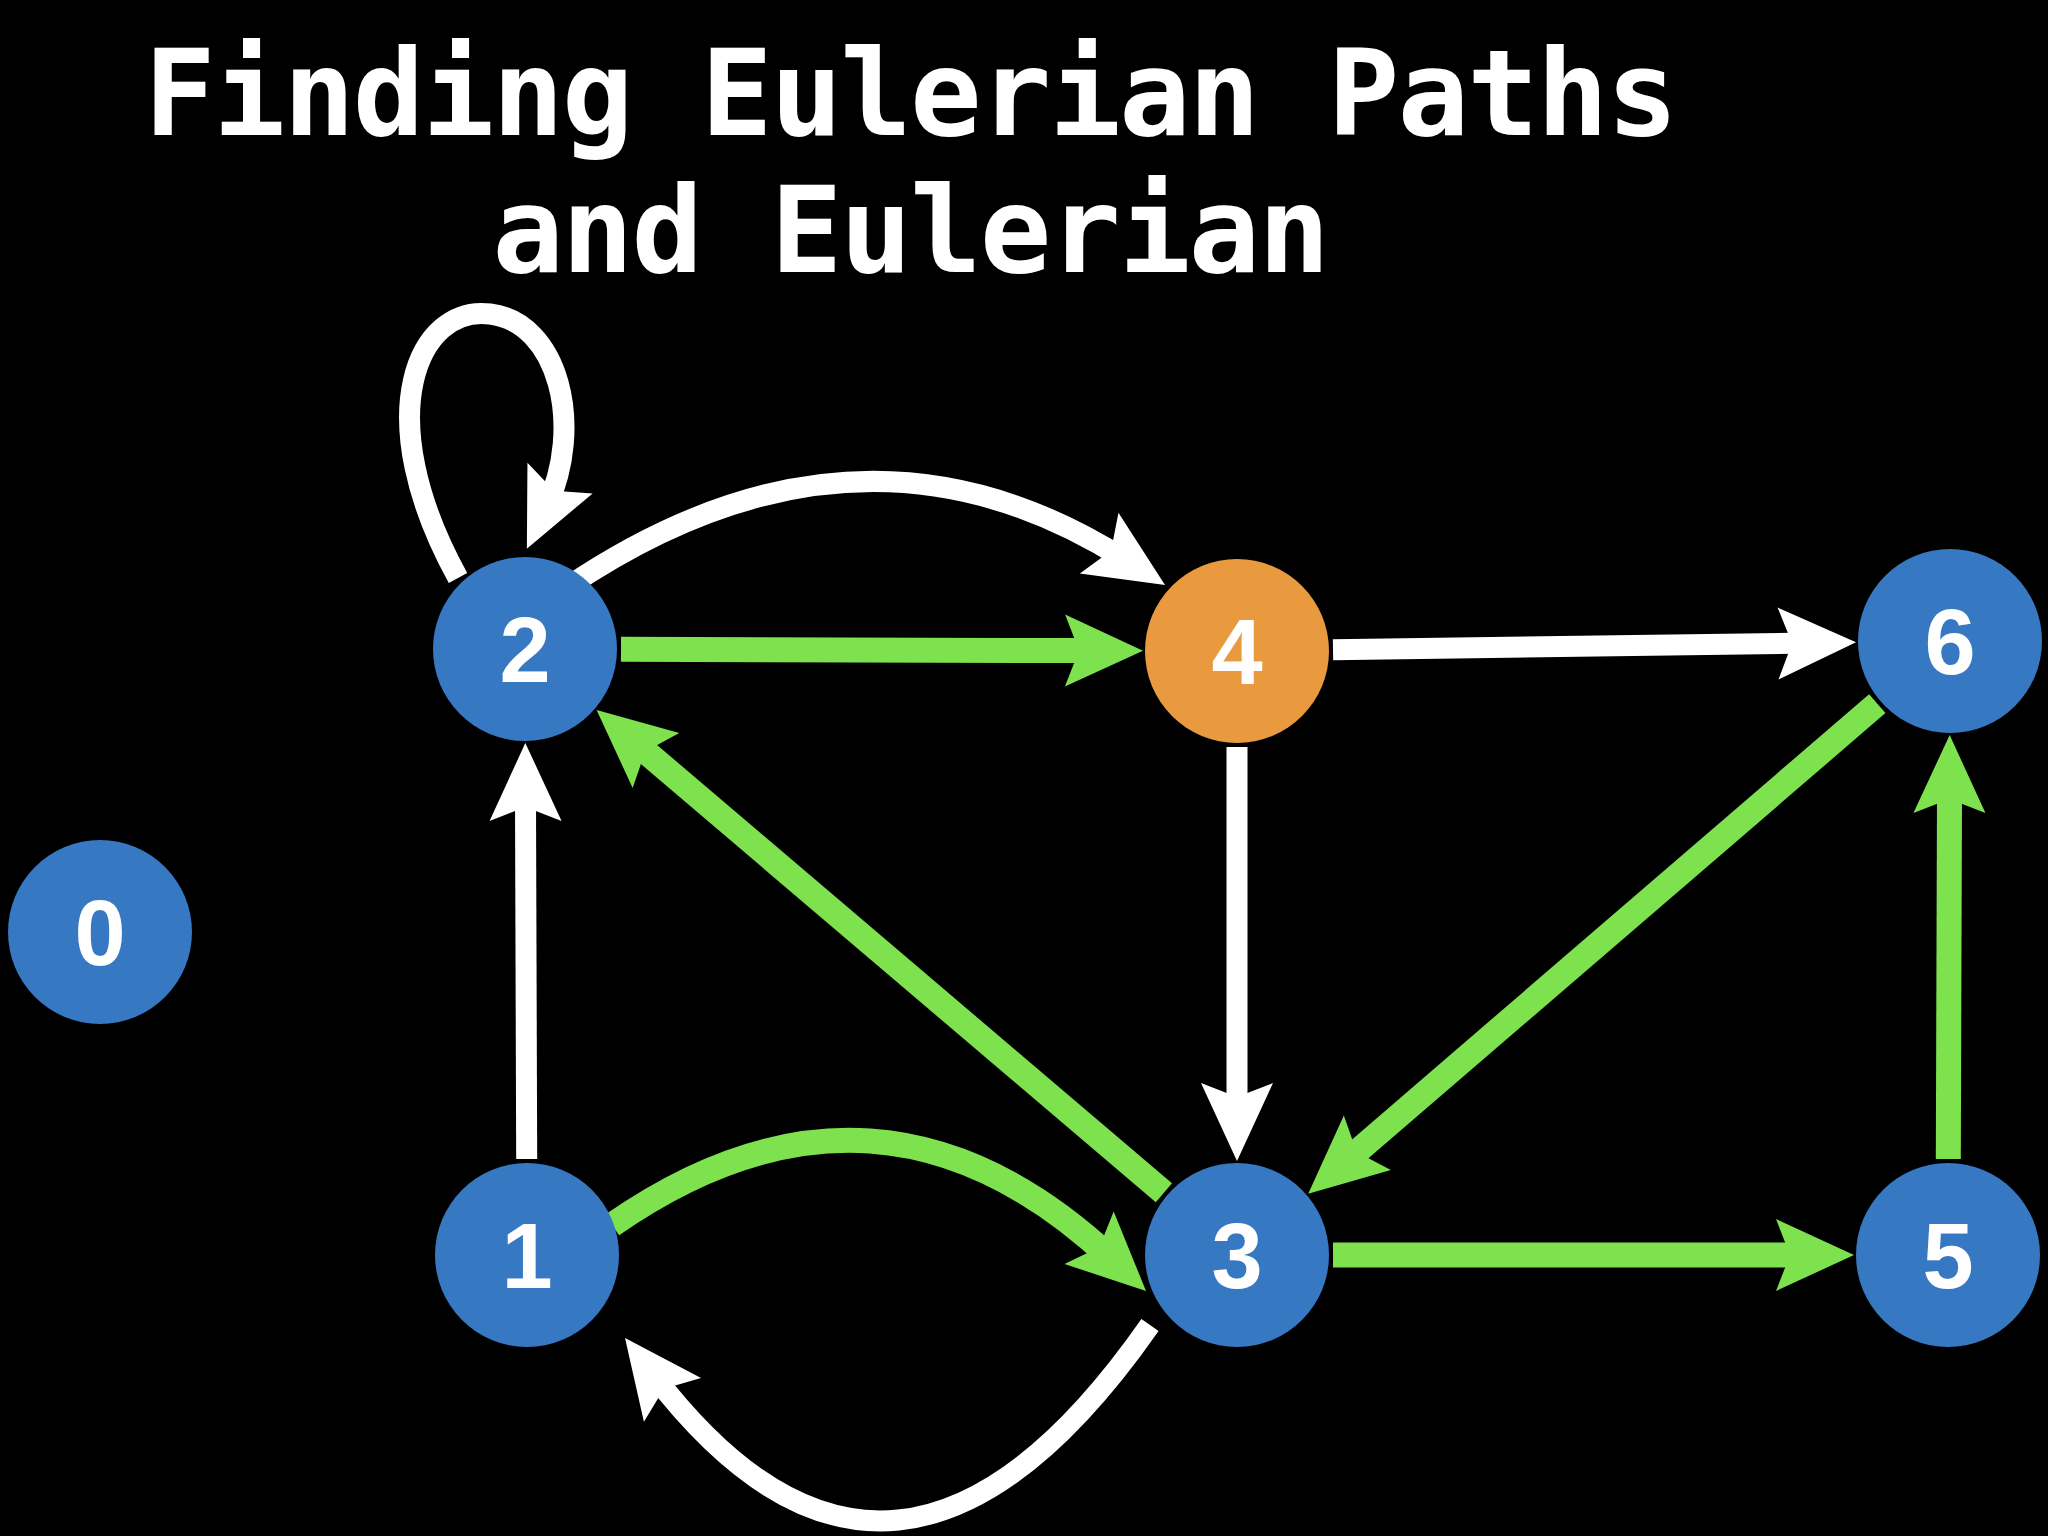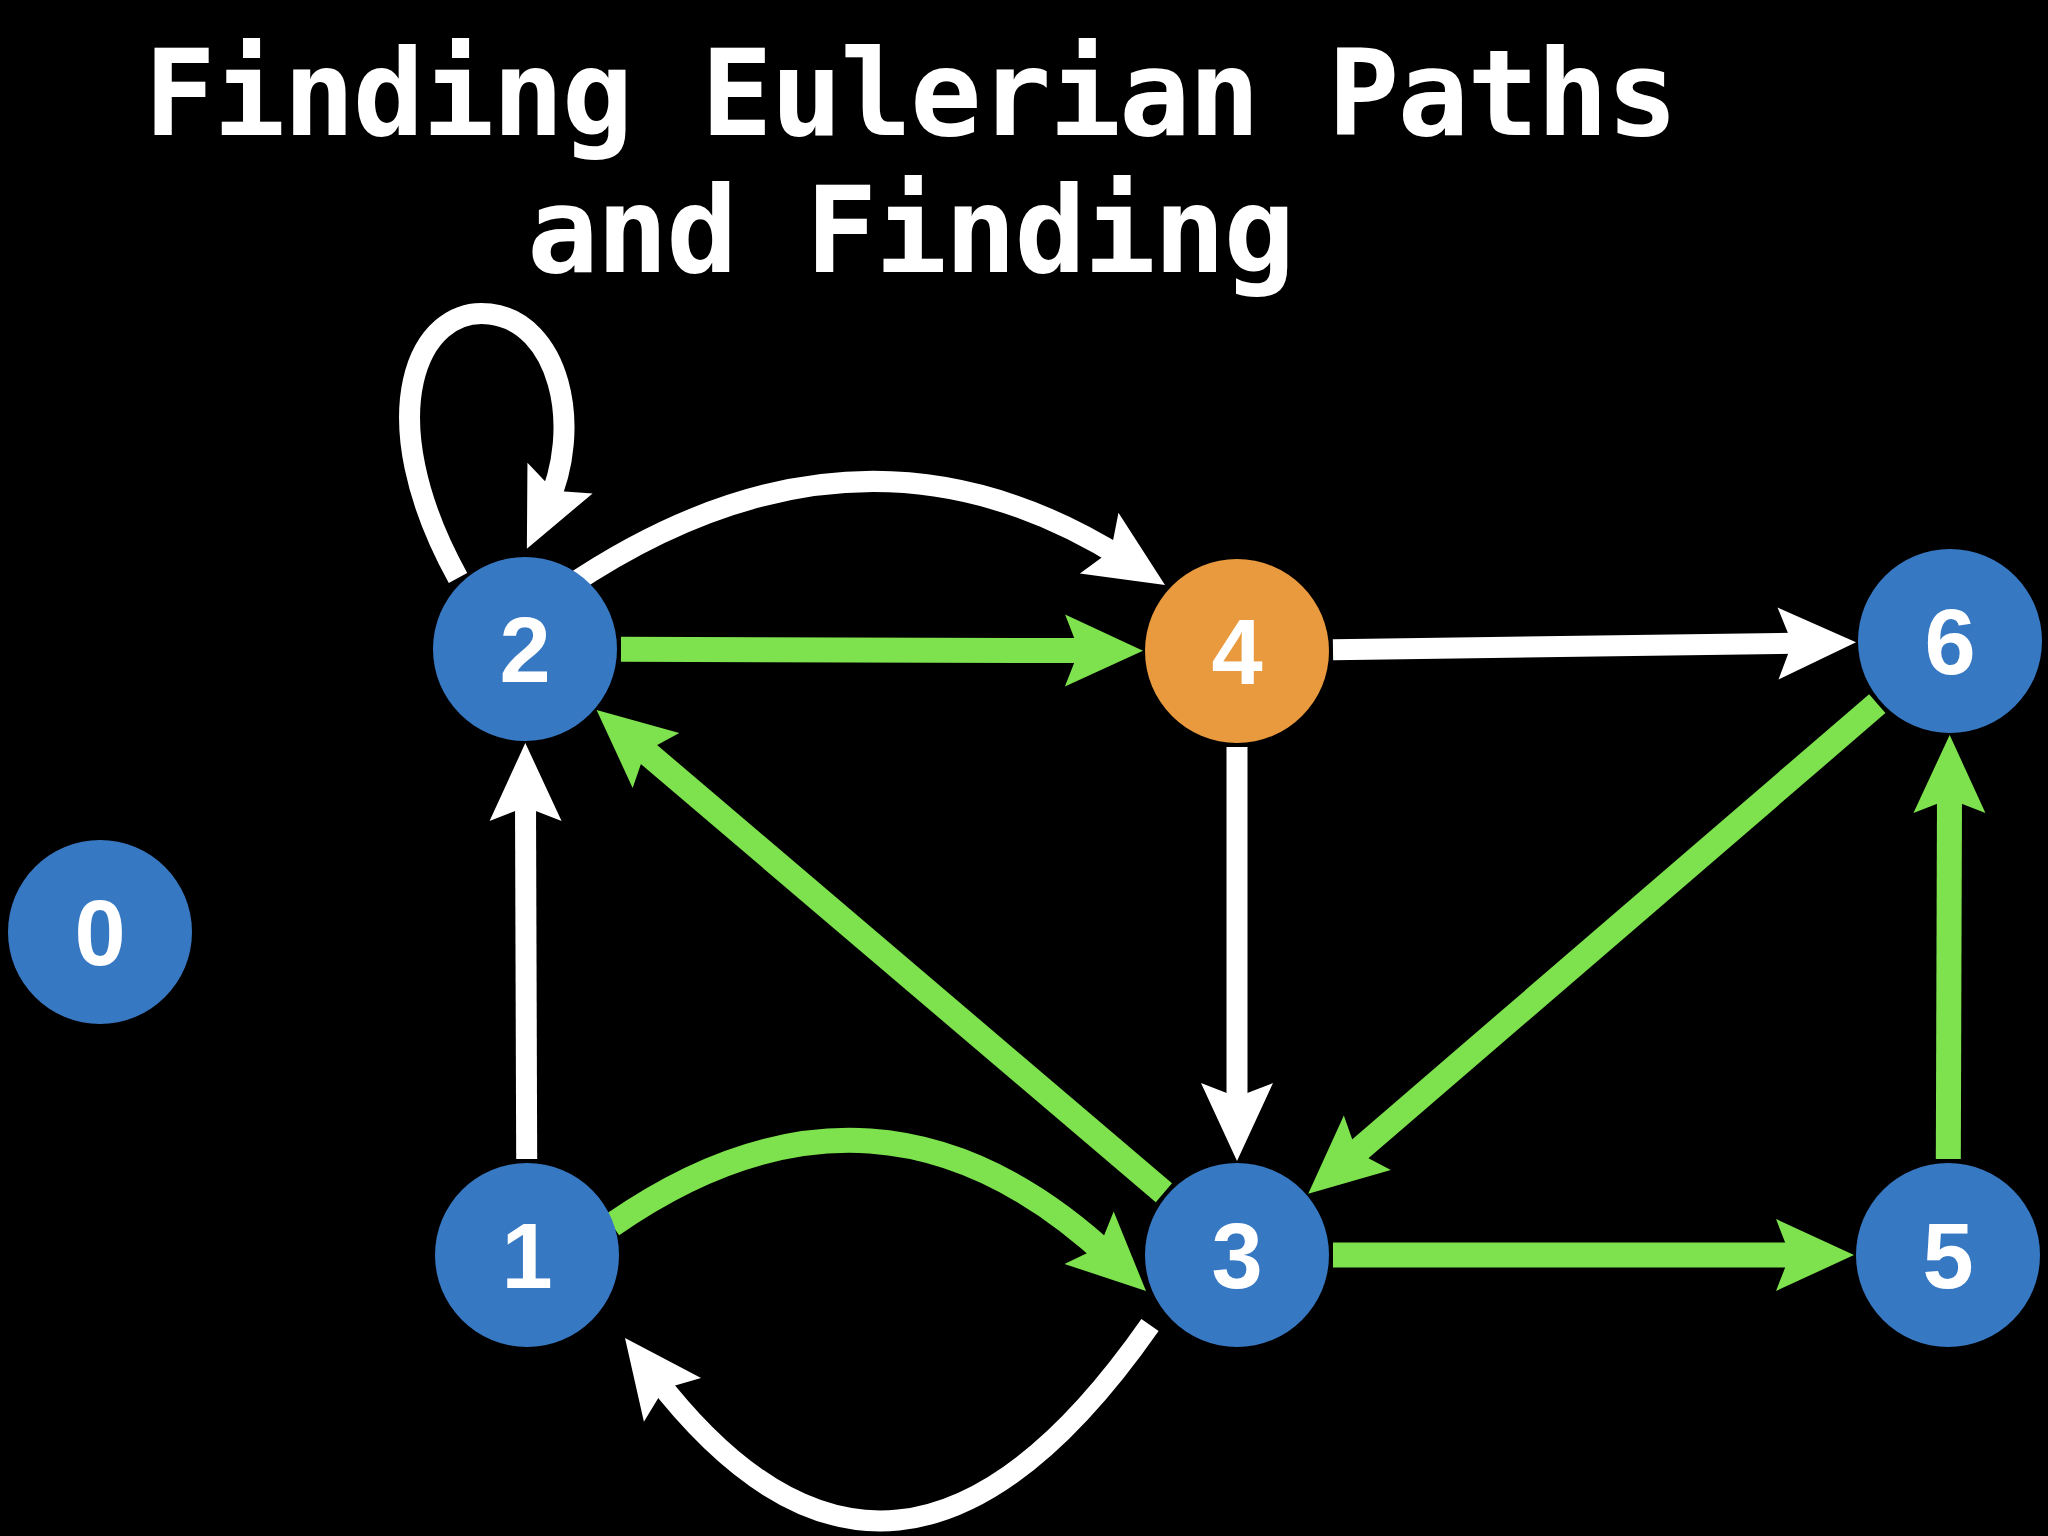--- a/index.html
+++ b/index.html
@@ -31,21 +31,21 @@
     font-family:"Liberation Sans", sans-serif;
     font-weight:bold;
   }
 </style>
 </head>
 <body>
 
 <div class="stage">
   <h1 class="title">
     <span class="line">Finding Eulerian Paths</span>
-    <span class="line">and Finding</span>
+    <span class="line">and Eulerian</span>
   </h1>
   <svg class="graph" id="graph-canvas" viewBox="0 0 2048 1536" xmlns="http://www.w3.org/2000/svg">
       <g>
         <path d="M 458,578 C 368,415 418,305 490,314 C 558,322 585,425 546,508" stroke="#FFFFFF" stroke-width="21" fill="none" stroke-linecap="butt"></path>
         <polygon points="526.8627679531189,548.7279553818238 527.4516058622537,462.8230470824911 554.0631537690858,490.83995479912494 592.6163344731717,493.44261835750075" fill="#FFFFFF"></polygon>
       </g>
       <g>
         <path d="M 566,588 Q 858,390 1125.4954621873078,559.9075411287461" stroke="#FFFFFF" stroke-width="21" fill="none" stroke-linecap="butt"></path>
         <polygon points="1165,585 1079.8572122060868,573.5673412243399 1111.0104649893208,550.7069728759528 1118.460995084939,512.7911292048135" fill="#FFFFFF"></polygon>
       </g>

